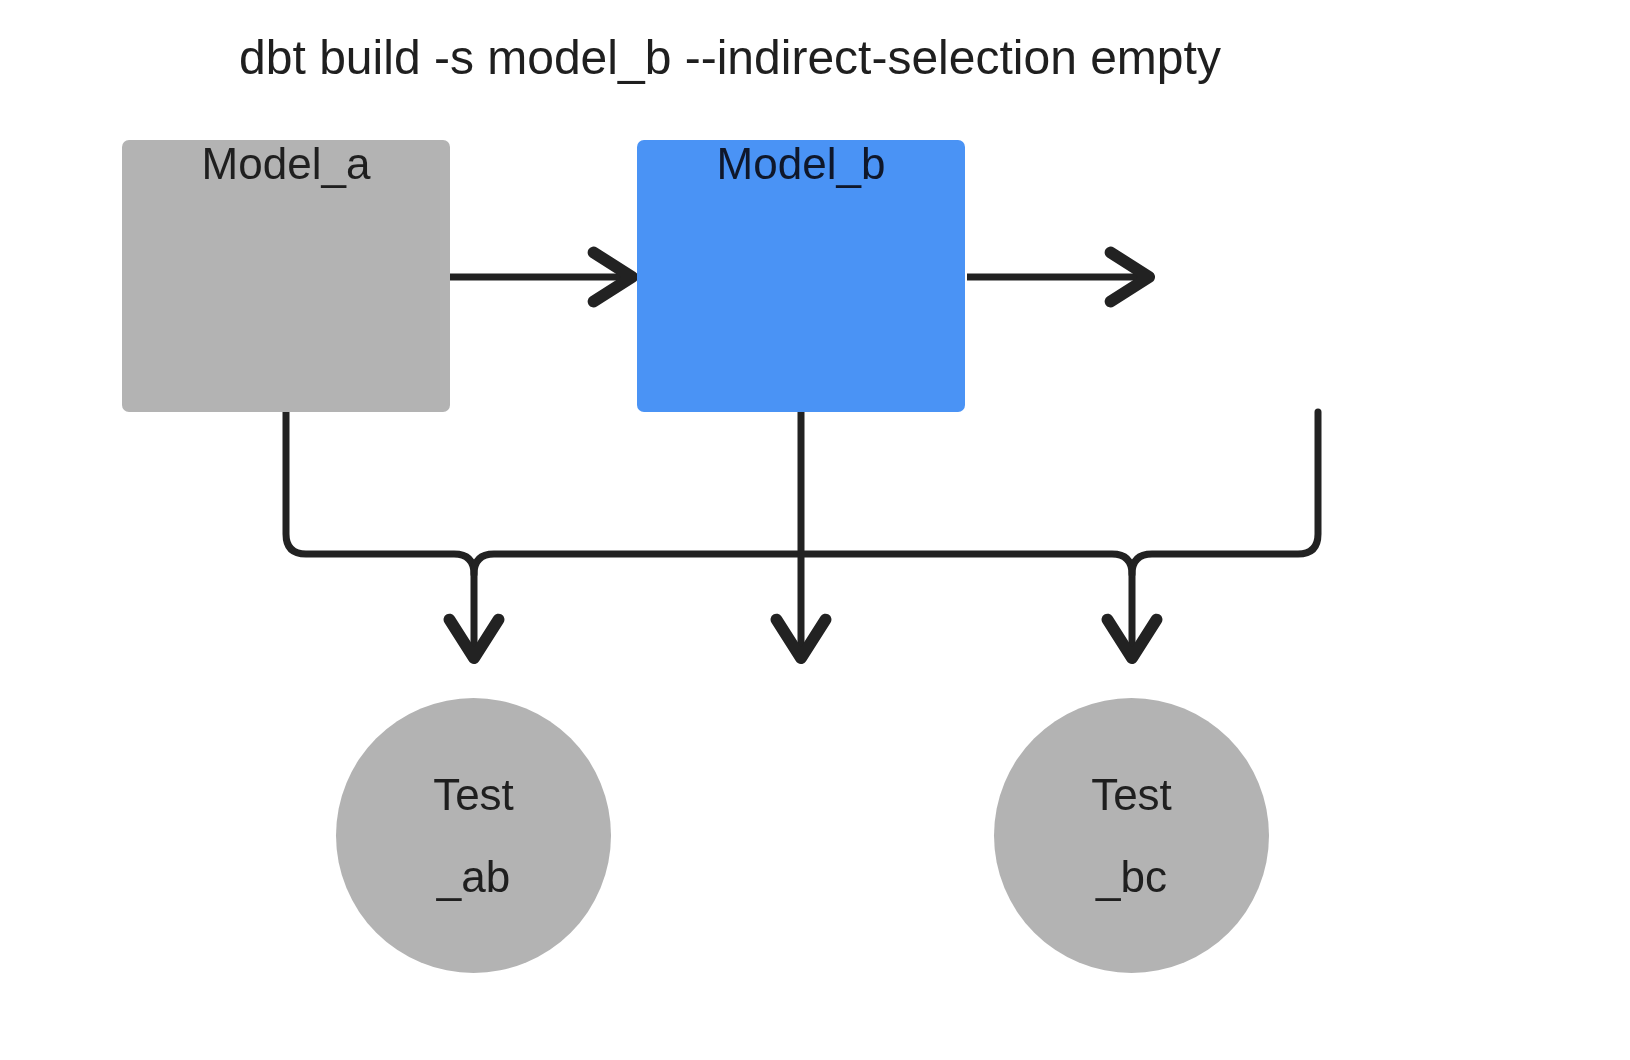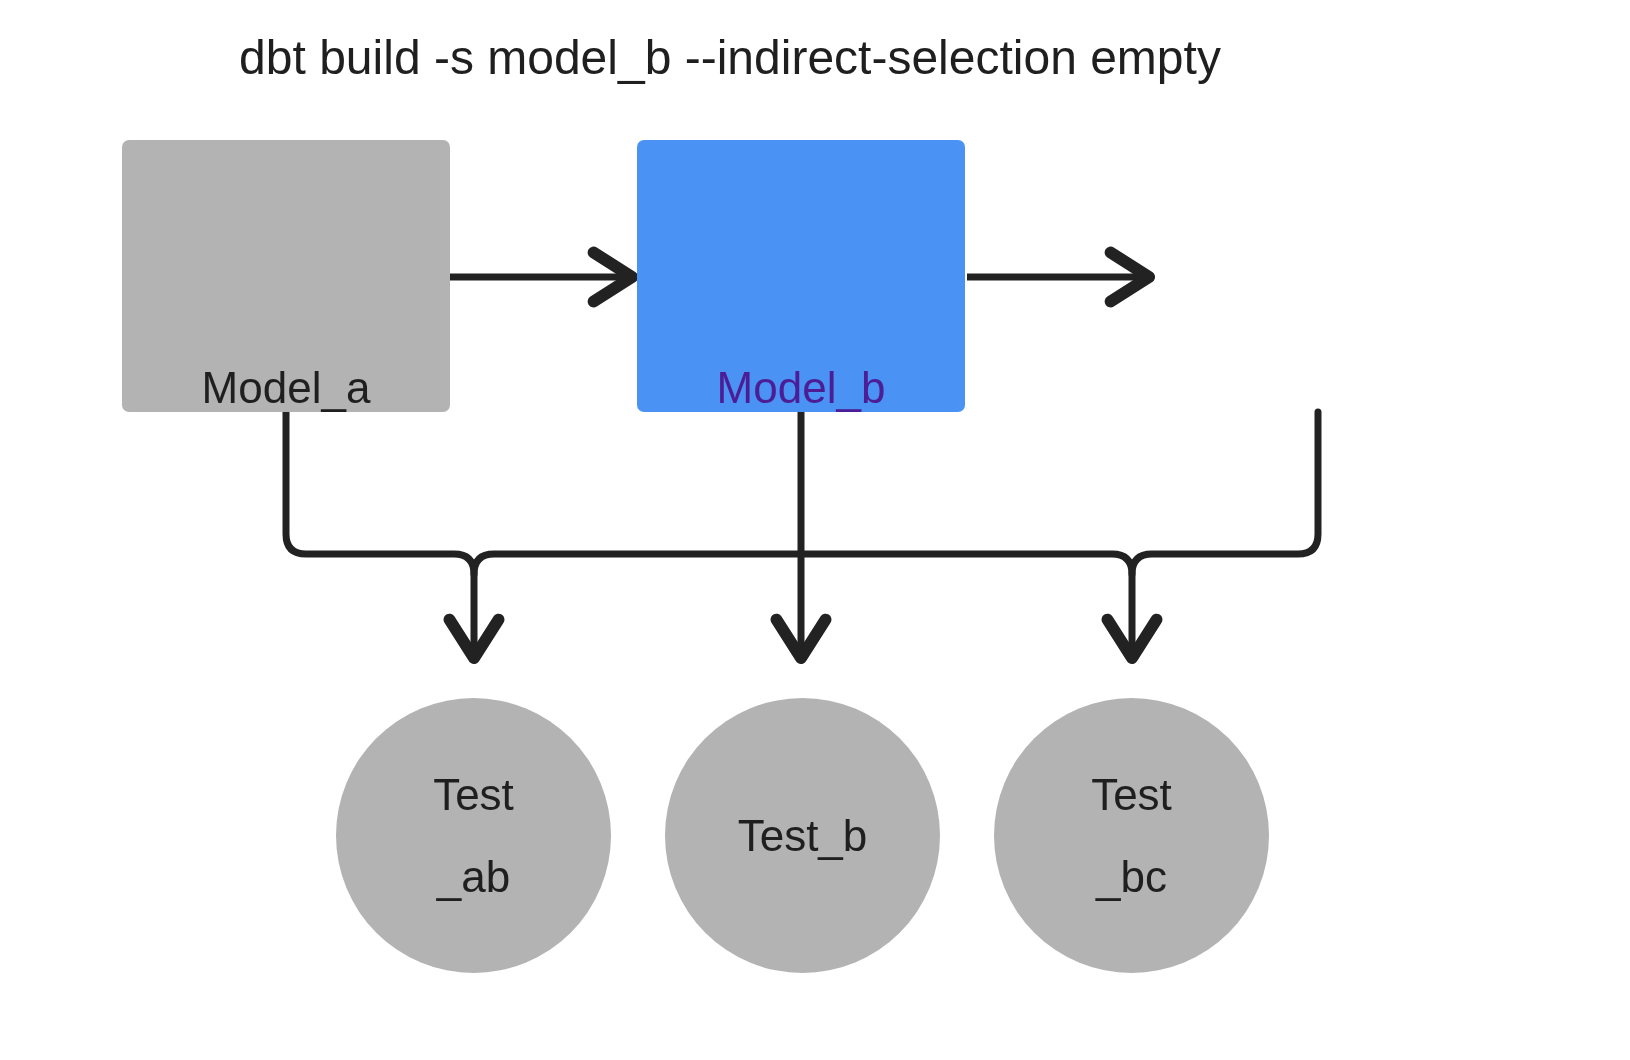--- a/index.html
+++ b/index.html
@@ -37,33 +37,33 @@
     color: #1f1f1f;
     letter-spacing: 0px;
     white-space: nowrap;
   }
   .node-box {
     position: absolute;
     width: 328px;
     height: 272px;
     border-radius: 7px;
     display: flex;
-    align-items: flex-end;
+    align-items: flex-start;
     justify-content: center;
     font-size: 44px;
     line-height: 1.1;
     text-align: center;
   }
   .node-box.gray {
     background: #b3b3b3;
     color: #1f1f1f;
   }
   .node-box.blue {
     background: #4a93f5;
-    color: #4c1d95;
+    color: #0f172a;
   }
   .node-circle {
     position: absolute;
     width: 275px;
     height: 275px;
     border-radius: 50%;
     background: #b3b3b3;
     color: #1f1f1f;
     display: flex;
     align-items: center;
@@ -120,25 +120,20 @@
   </div>
 
 
   <div class="node-circle" id="circle-ab">
     <span class="lines">
       <span>Test</span><br>
       <span>_ab</span>
     </span>
   </div>
 
-  <div class="node-circle" id="circle-b">
-    <span class="lines">
-      <span>Test_b</span>
-    </span>
-  </div>
 
   <div class="node-circle" id="circle-bc">
     <span class="lines">
       <span>Test</span><br>
       <span>_bc</span>
     </span>
   </div>
 
 </div>
 

